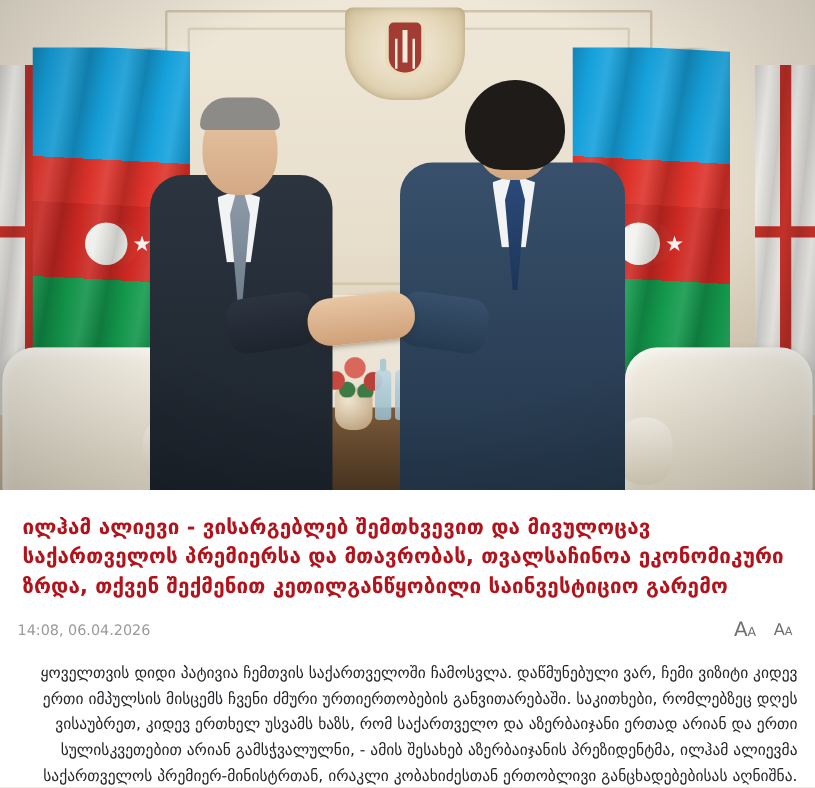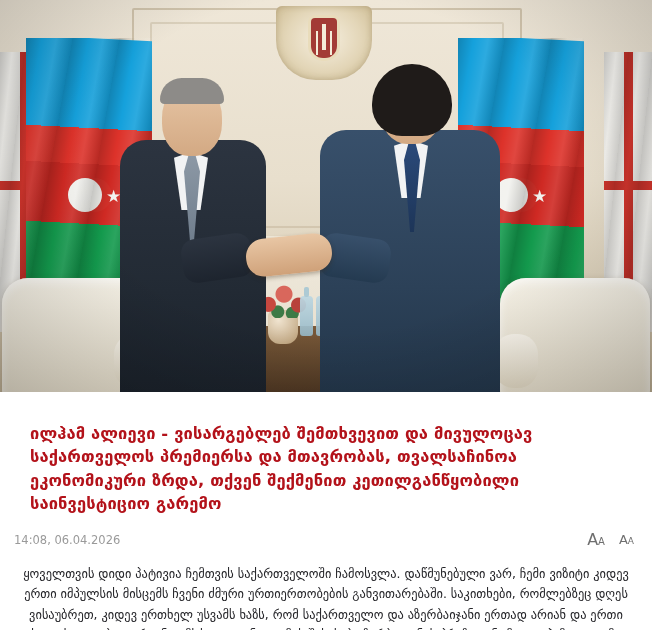--- a/index.html
+++ b/index.html
@@ -283,21 +283,21 @@
   
   .hero-vig {
     position: absolute; inset: 0;
     background: radial-gradient(ellipse at 50% 42%, rgba(0,0,0,0) 52%, rgba(0,0,0,0.22) 100%);
     pointer-events: none;
   }
 
   
   .article { padding: 14px 14px 0 14px; }
   .headline {
-    margin: 16px;
+    margin: 4px;
     color: #b3121a;
     font-size: 16.5px;
     line-height: 1.42;
     font-weight: 700;
     letter-spacing: 0.1px;
   }
   .meta-row {
     display: flex;
     align-items: center;
     justify-content: space-between;
@@ -319,21 +319,21 @@
   .font-tool .big { font-size: 16px; }
   .font-tool .small { font-size: 10px; }
   .font-tool.decrease .big { font-size: 13px; }
   .font-tool.decrease .small { font-size: 9px; }
 
   .body-text {
     margin-top: 16px;
     color: #26262a;
     font-size: 12.4px;
     line-height: 1.66;
-    text-align: center;
+    text-align: right;
   }
   .body-text p { margin: 0 0 10px 0; }
 </style>
 </head>
 <body>
 
 <div id="page">
 
   <div class="hero">
     <div class="wall"></div>

